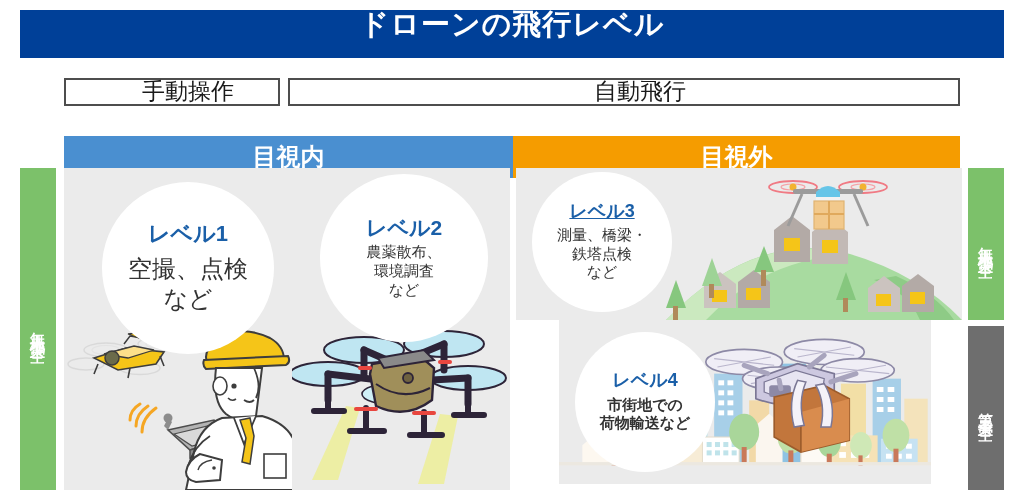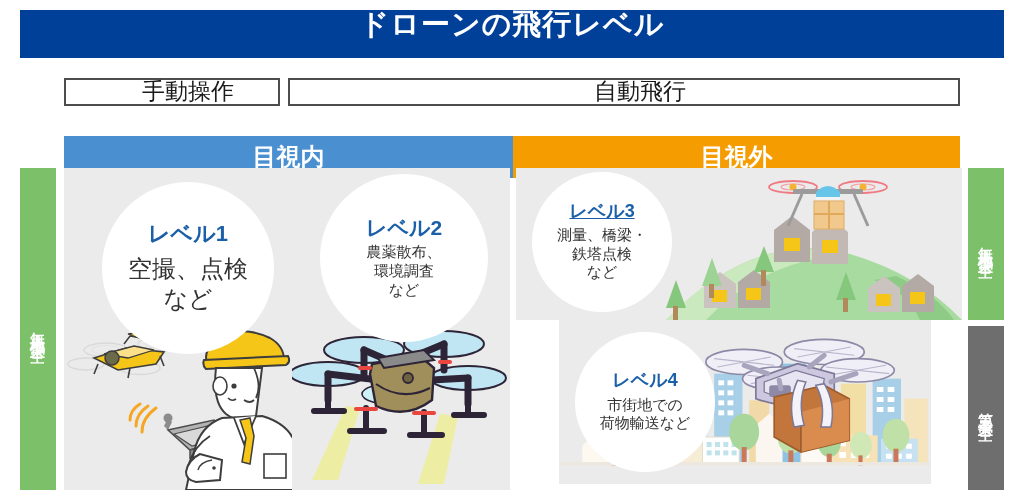--- a/index.html
+++ b/index.html
@@ -88,21 +88,21 @@
   .c2{left:28px;top:6px;width:168px;height:168px;}
   .c2 .lvl{font-size:21px;margin-bottom:4px;text-align:right;}
   .c2 .desc{font-size:15px;}
 
   .c3{left:16px;top:4px;width:140px;height:140px;}
   .c3 .lvl{font-size:18px;margin-bottom:4px;text-decoration:underline;}
   .c3 .desc{font-size:15px;}
 
   .c4{left:16px;top:12px;width:140px;height:140px;}
   .c4 .lvl{font-size:18px;margin-bottom:5px;}
-  .c4 .desc{font-size:15px;}
+  .c4 .desc{font-size:15px;font-weight:bold;}
 
   .art{position:absolute;left:0;top:0;width:100%;height:100%;pointer-events:none;}
 </style>
 </head>
 <body>
 
 <div id="stage">
 
   <div class="title-bar">
     <span>ドローンの飛行レベル</span>

